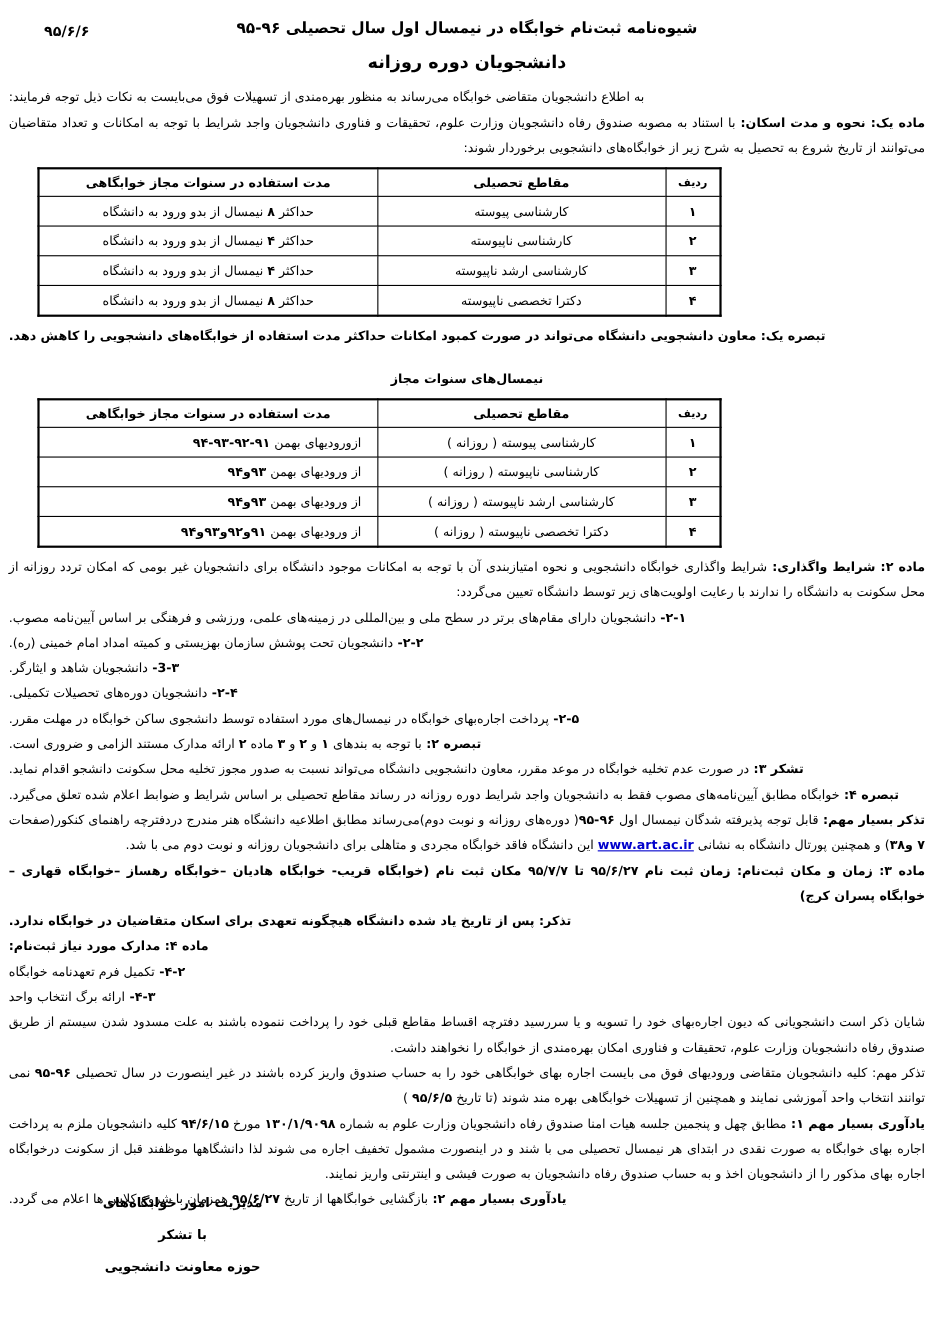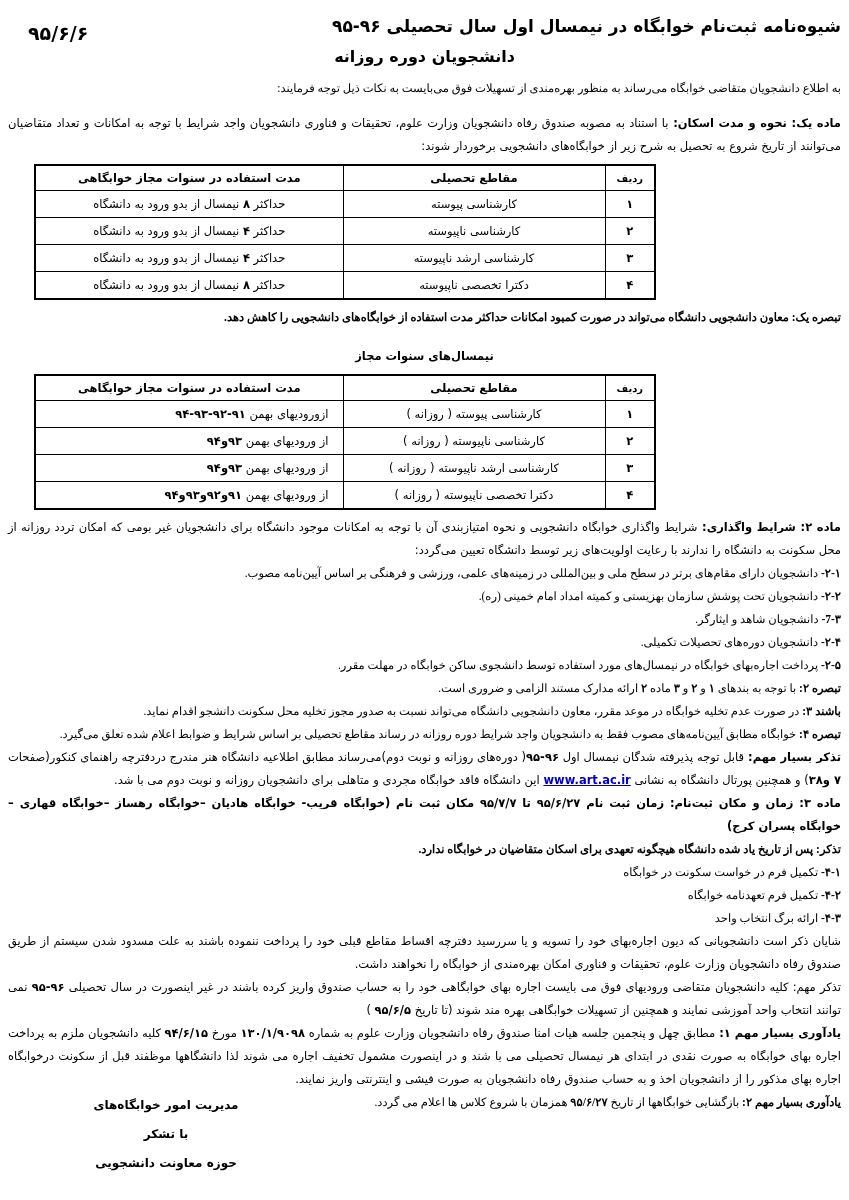--- a/index.html
+++ b/index.html
@@ -7,32 +7,32 @@
     width:849px;height:1200px;box-sizing:border-box;
     padding:10px 8px 0 8px;
     background:#fff;color:#000;
     font-family:"DejaVu Sans",sans-serif;
     font-size:11.5px;
     direction:rtl;
     position:relative;
     overflow:hidden;
   }
   .doc-header{position:relative;}
-  .doc-date{position:absolute;top:8px;left:20px;font-weight:700;font-size:19px;}
-  .doc-title{text-align:right;font-weight:700;font-size:17px;line-height:24px;margin-top:4px;}
+  .doc-date{position:absolute;top:8px;left:32px;font-weight:700;font-size:13px;}
+  .doc-title{text-align:center;font-weight:700;font-size:14px;line-height:24px;margin-top:4px;}
   .doc-subtitle{text-align:center;font-weight:700;font-size:16px;line-height:17px;margin-top:10px;}
   p{margin:0;line-height:23px;}
   .para{text-align:justify;}
-  .line{text-align:right;font-family:Liberation Serif, serif;}
+  .line{text-align:left;}
   .bold{font-weight:700;}
   .b{font-weight:700;}
   .caption{text-align:center;font-weight:700;margin-top:16px;}
   .mt12{margin-top:12px;}
   .mt6{margin-top:6px;}
-  .mt4{margin-top:12px;}
+  .mt4{margin-top:0;}
   table.grid{
     border-collapse:collapse;border:2px solid #000;
     width:620px;margin:6px 185px 4px auto;
     table-layout:fixed;
   }
   table.grid th,table.grid td{
     border:1px solid #000;padding:0 6px;font-size:11.5px;
     text-align:center;vertical-align:middle;
   }
   table.grid th{height:24px;font-weight:700;}
@@ -136,34 +136,34 @@
           <td><span>دکترا تخصصی ناپیوسته ( روزانه )</span></td>
           <td><span>از ورودیهای بهمن </span><span class="b">۹۱و۹۲و۹۳و۹۴</span></td>
         </tr>
       </tbody>
   </table>
 
   <p class="para mt6"><span class="b">ماده ۲: شرایط واگذاری: </span><span>شرایط واگذاری خوابگاه دانشجویی و نحوه امتیازبندی آن با توجه به امکانات موجود دانشگاه برای دانشجویان غیر بومی که امکان تردد روزانه از محل سکونت به دانشگاه را ندارند با رعایت اولویت‌های زیر توسط دانشگاه تعیین می‌گردد:</span></p>
 
   <p class="line"><span class="b">۲-۱- </span><span>دانشجویان دارای مقام‌های برتر در سطح ملی و بین‌المللی در زمینه‌های علمی، ورزشی و فرهنگی بر اساس آیین‌نامه مصوب.</span></p>
   <p class="line"><span class="b">۲-۲- </span><span>دانشجویان تحت پوشش سازمان بهزیستی و کمیته امداد امام خمینی (ره).</span></p>
-  <p class="line"><span class="b">7-۳- </span><span>دانشجویان شاهد و ایثارگر.</span></p>
+  <p class="line"><span class="b">3-۳- </span><span>دانشجویان شاهد و ایثارگر.</span></p>
   <p class="line"><span class="b">۲-۴- </span><span>دانشجویان دوره‌های تحصیلات تکمیلی.</span></p>
   <p class="line"><span class="b">۲-۵- </span><span>پرداخت اجاره‌بهای خوابگاه در نیمسال‌های مورد استفاده توسط دانشجوی ساکن خوابگاه در مهلت مقرر.</span></p>
 
   <p class="line"><span class="b">تبصره ۲: </span><span>با توجه به بندهای </span><span class="b">۱</span><span> و </span><span class="b">۲</span><span> و </span><span class="b">۳</span><span> ماده </span><span class="b">۲</span><span> ارائه مدارک مستند الزامی و ضروری است.</span></p>
-  <p class="line"><span class="b">باشند ۳: </span><span>در صورت عدم تخلیه خوابگاه در موعد مقرر، معاون دانشجویی دانشگاه می‌تواند نسبت به صدور مجوز تخلیه محل سکونت دانشجو اقدام نماید.</span></p>
+  <p class="line"><span class="b">تشکر ۳: </span><span>در صورت عدم تخلیه خوابگاه در موعد مقرر، معاون دانشجویی دانشگاه می‌تواند نسبت به صدور مجوز تخلیه محل سکونت دانشجو اقدام نماید.</span></p>
   <p class="line"><span class="b">تبصره ۴: </span><span>خوابگاه مطابق آیین‌نامه‌های مصوب فقط به دانشجویان واجد شرایط دوره روزانه در رساند مقاطع تحصیلی بر اساس شرایط و ضوابط اعلام شده تعلق می‌گیرد.</span></p>
 
   <p class="para"><span class="b">تذکر بسیار مهم: </span><span>قابل توجه پذیرفته شدگان نیمسال اول </span><span class="b">۹۶-۹۵</span><span>( دوره‌های روزانه و نوبت دوم)می‌رساند مطابق اطلاعیه دانشگاه هنر مندرج دردفترچه راهنمای کنکور(صفحات </span><span class="b">۷ و۳۸</span><span>) و همچنین پورتال دانشگاه به نشانی </span><a class="link">www.art.ac.ir</a><span> این دانشگاه فاقد خوابگاه مجردی و متاهلی برای دانشجویان روزانه و نوبت دوم می با شد.</span></p>
 
   <p class="para bold">ماده ۳: زمان و مکان ثبت‌نام: زمان ثبت نام ۹۵/۶/۲۷ تا ۹۵/۷/۷ مکان ثبت نام (خوابگاه قریب- خوابگاه هادیان –خوابگاه رهساز –خوابگاه قهاری – خوابگاه پسران کرج)</p>
   <p class="line bold">تذکر: پس از تاریخ یاد شده دانشگاه هیچگونه تعهدی برای اسکان متقاضیان در خوابگاه ندارد.</p>
 
-  <p class="line"><span class="b">۴-۱- </span><span>تکمیل فرم در خواست سکونت در خوابگاه</span></p>
+  <p class="line bold">ماده ۴: مدارک مورد نیاز ثبت‌نام:</p>
   <p class="line"><span class="b">۴-۲- </span><span>تکمیل فرم تعهدنامه خوابگاه</span></p>
   <p class="line"><span class="b">۴-۳- </span><span>ارائه برگ انتخاب واحد</span></p>
 
   <p class="para">شایان ذکر است دانشجویانی که دیون اجاره‌بهای خود را تسویه و یا سررسید دفترچه اقساط مقاطع قبلی خود را پرداخت ننموده باشند به علت مسدود شدن سیستم از طریق صندوق رفاه دانشجویان وزارت علوم، تحقیقات و فناوری امکان بهره‌مندی از خوابگاه را نخواهند داشت.</p>
 
   <p class="para"><span>تذکر مهم: کلیه دانشجویان متقاضی ورودیهای فوق می بایست اجاره بهای خوابگاهی خود را به حساب صندوق واریز کرده باشند در غیر اینصورت در سال تحصیلی </span><span class="b">۹۶-۹۵</span><span> نمی توانند انتخاب واحد آموزشی نمایند و همچنین از تسهیلات خوابگاهی بهره مند شوند (تا تاریخ </span><span class="b">۹۵/۶/۵</span><span> )</span></p>
 
   <p class="para"><span class="b">یادآوری بسیار مهم ۱: </span><span>مطابق چهل و پنجمین جلسه هیات امنا صندوق رفاه دانشجویان وزارت علوم به شماره </span><span class="b">۱۳۰/۱/۹۰۹۸</span><span> مورخ </span><span class="b">۹۴/۶/۱۵</span><span> کلیه دانشجویان ملزم به پرداخت اجاره بهای خوابگاه به صورت نقدی در ابتدای هر نیمسال تحصیلی می با شند و در اینصورت مشمول تخفیف اجاره می شوند لذا دانشگاهها موظفند قبل از سکونت درخوابگاه اجاره بهای مذکور را از دانشجویان اخذ و به حساب صندوق رفاه دانشجویان به صورت فیشی و اینترنتی واریز نمایند.</span></p>
 
   <p class="line"><span class="b">یادآوری بسیار مهم ۲: </span><span>بازگشایی خوابگاهها از تاریخ </span><span class="b">۹۵/۶/۲۷</span><span> همزمان با شروع کلاس ها اعلام می گردد.</span></p>

